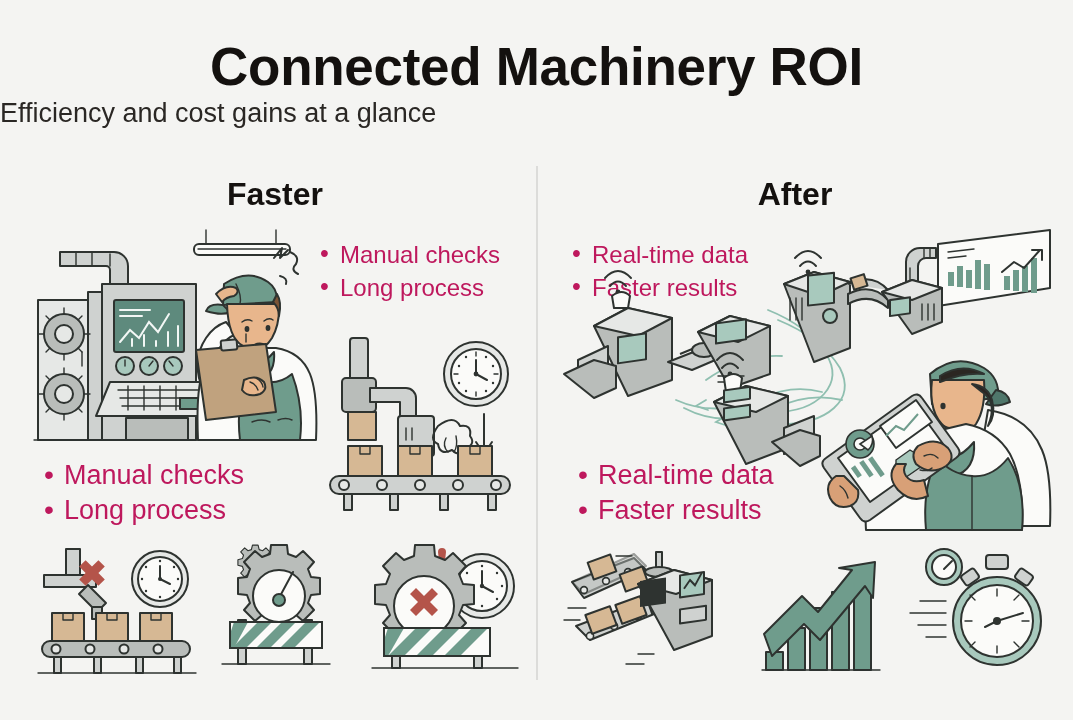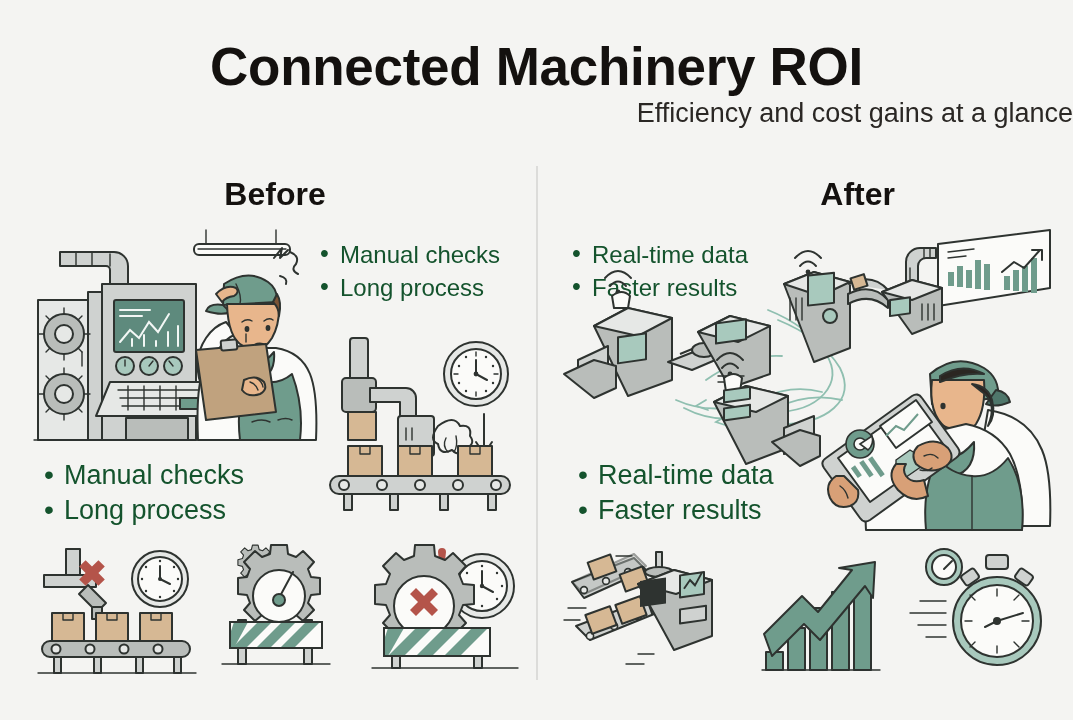--- a/index.html
+++ b/index.html
@@ -13,41 +13,41 @@
 
   
   .title {
     position: absolute; top: 36px; left: 0; width: 1073px;
     text-align: center;
     font-size: 53px; font-weight: bold; letter-spacing: -0.3px;
     color: #14110f;
   }
   .subtitle {
     position: absolute; top: 98px; left: 0; width: 1073px;
-    text-align: right;
+    text-align: left;
     font-size: 27px; font-weight: normal; color: #2a2724;
   }
 
   
   .col-head {
     position: absolute; top: 176px;
     font-size: 32px; font-weight: bold; color: #14110f;
     text-align: center;
   }
   .col-head.before { left: 175px; width: 200px; }
-  .col-head.after  { left: 695px; width: 200px; text-align: right; }
+  .col-head.after  { left: 695px; width: 200px; }
 
   .divider {
     position: absolute; left: 536px; top: 166px;
     width: 2px; height: 514px;
     background: #dcdcda;
   }
 
   
-  .bullets { position: absolute; color: #14532d; }
+  .bullets { position: absolute; color: #be185d; }
   .bullets li { list-style: none; position: relative; padding-left: 22px; white-space: nowrap; }
   .bullets li::before {
     content: "\2022"; position: absolute; left: 2px; top: -1px;
     font-size: 1.05em; line-height: inherit;
   }
   .bullets.small { font-size: 24px; line-height: 33px; }
   .bullets.large { font-size: 27px; line-height: 35px; }
 
   #bul-before-top { left: 318px; top: 238px; }
   #bul-after-top  { left: 570px; top: 238px; }
@@ -79,21 +79,21 @@
   .scr { fill: #5e8a7d; stroke: #2e3330; stroke-width: 2; }
 </style>
 </head>
 <body>
 
 <div class="page">
 
   <div class="title">Connected Machinery ROI</div>
   <div class="subtitle">Efficiency and cost gains at a glance</div>
 
-  <div class="col-head before">Before</div>
+  <div class="col-head before">Faster</div>
   <div class="col-head after">After</div>
   <div class="divider"></div>
 
   <div class="art" style="left:28px; top:222px;">
     <svg width="292" height="228" viewBox="0 0 292 228">
 
       <g>
         <path class="lnt" d="M178 8 v14 M248 8 v14"></path>
         <rect class="wht" x="166" y="22" width="96" height="11" rx="5"></rect>
         <path class="lnt" d="M170 27 h88"></path>

